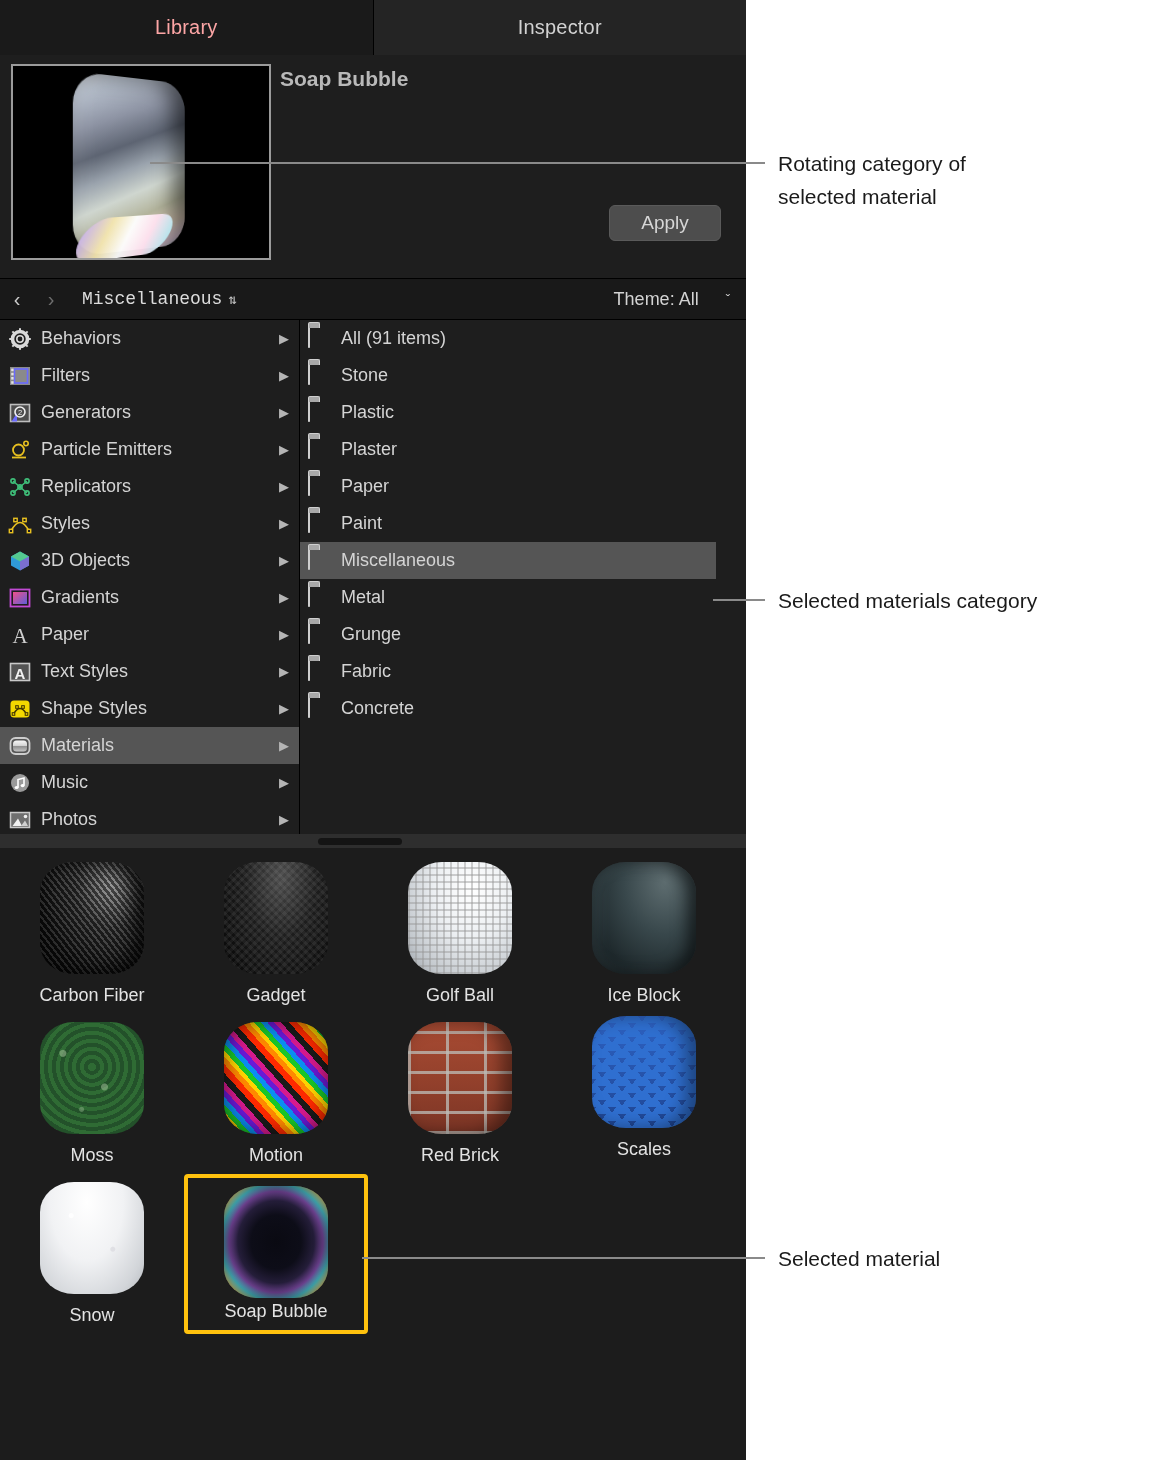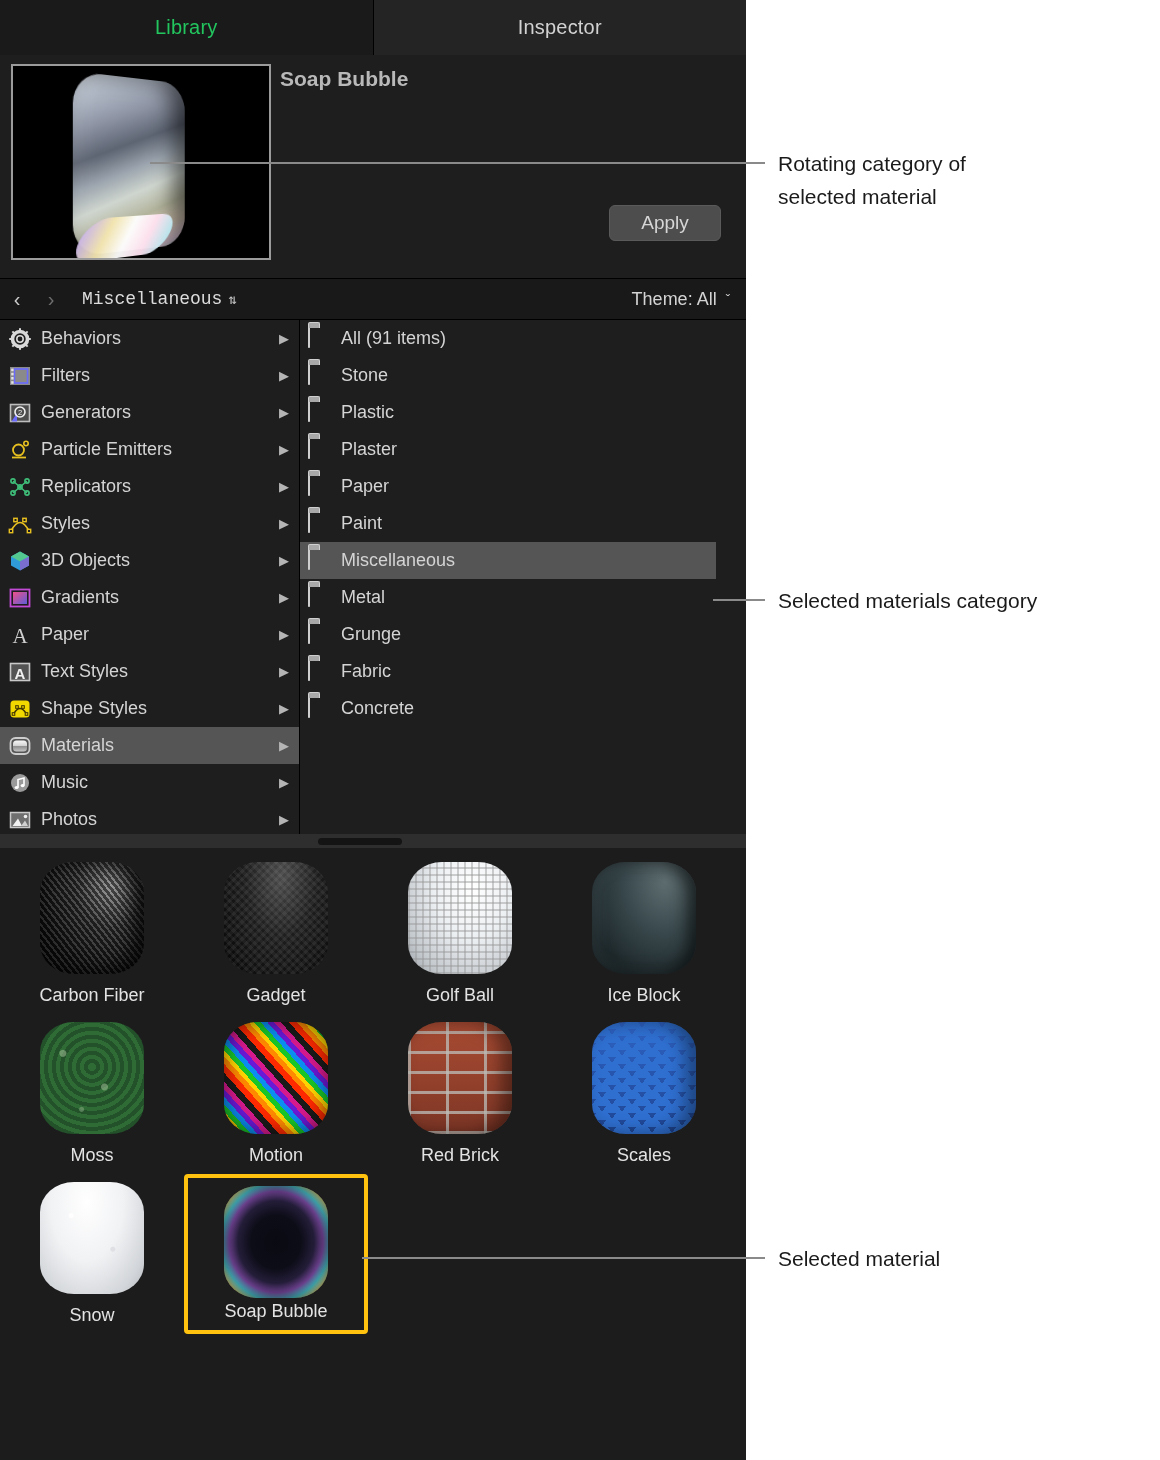--- a/index.html
+++ b/index.html
@@ -16,21 +16,21 @@
     position:absolute; left:0; top:0; width:746px; height:1460px;
     background:#1c1c1c;
   }
 
   
   #tabbar { position:absolute; left:0; top:0; width:746px; height:55px; display:flex; }
   .tab {
     flex:1; display:flex; align-items:center; justify-content:center;
     font-size:20px; letter-spacing:.2px;
   }
-  .tab.active { background:#1a1a1a; color:#22c55e; }
+  .tab.active { background:#1a1a1a; color:#fca5a5; }
   .tab.inactive { background:#242424; color:#d2d2d2; border-left:1px solid #000; }
 
   
   #previewArea { position:absolute; left:0; top:55px; width:746px; height:223px; background:#1e1e1e; }
   #previewThumb {
     position:absolute; left:11px; top:9px; width:260px; height:196px;
     background:#000; border:2px solid #9b9b9b;
     overflow:hidden;
   }
   #bubbleShape {
@@ -63,21 +63,21 @@
   
   #navbar {
     position:absolute; left:0; top:278px; width:746px; height:42px;
     background:#191919; border-top:1px solid #000; border-bottom:1px solid #000;
     display:flex; align-items:center;
   }
   .navarrow { color:#cfcfcf; font-size:20px; width:34px; text-align:center; }
   .navarrow.dim { color:#6e6e6e; }
   #crumb { margin-left:14px; color:#dcdcdc; font-size:18px;font-family:Liberation Mono, monospace; }
   #crumbSort { color:#c5c5c5; font-size:14px; margin-left:6px; }
-  #themeBox { margin-left:auto; margin-right:16px; color:#d3d3d3; font-size:18px; display:flex; align-items:center; gap:9px; }
+  #themeBox { margin-left:auto; margin-right:16px; color:#d3d3d3; font-size:18px; display:flex; align-items:center; gap:27px; }
   #themeChevron { font-size:13px; }
 
   
   #browser { position:absolute; left:0; top:320px; width:746px; height:514px; display:flex; }
   #colLeft { width:300px; height:100%; background:#1e1e1e; border-right:1px solid #000; }
   #colRight { flex:1; height:100%; background:#1e1e1e; }
 
   .row {
     height:37px; display:flex; align-items:center; padding-left:8px; position:relative;
     color:#d4d4d4; font-size:18px;
@@ -462,21 +462,21 @@
         <div class="cap">Moss</div>
       </div>
       <div class="cell" style="left: 184px; top: 166px;">
         <div class="thumb m-motion"></div>
         <div class="cap">Motion</div>
       </div>
       <div class="cell" style="left: 368px; top: 166px;">
         <div class="thumb m-brick"></div>
         <div class="cap">Red Brick</div>
       </div>
-      <div class="cell" style="left: 552px; top: 166px; text-decoration: underline;">
+      <div class="cell" style="left: 552px; top: 160px; text-decoration: underline;">
         <div class="thumb m-scales"></div>
         <div class="cap">Scales</div>
       </div>
       <div class="cell" style="left: 0px; top: 326px;">
         <div class="thumb m-snow"></div>
         <div class="cap">Snow</div>
       </div>
       <div class="cell cellsel" style="left: 184px; top: 326px;">
         <div class="thumb m-soap"></div>
         <div class="cap">Soap Bubble</div>

